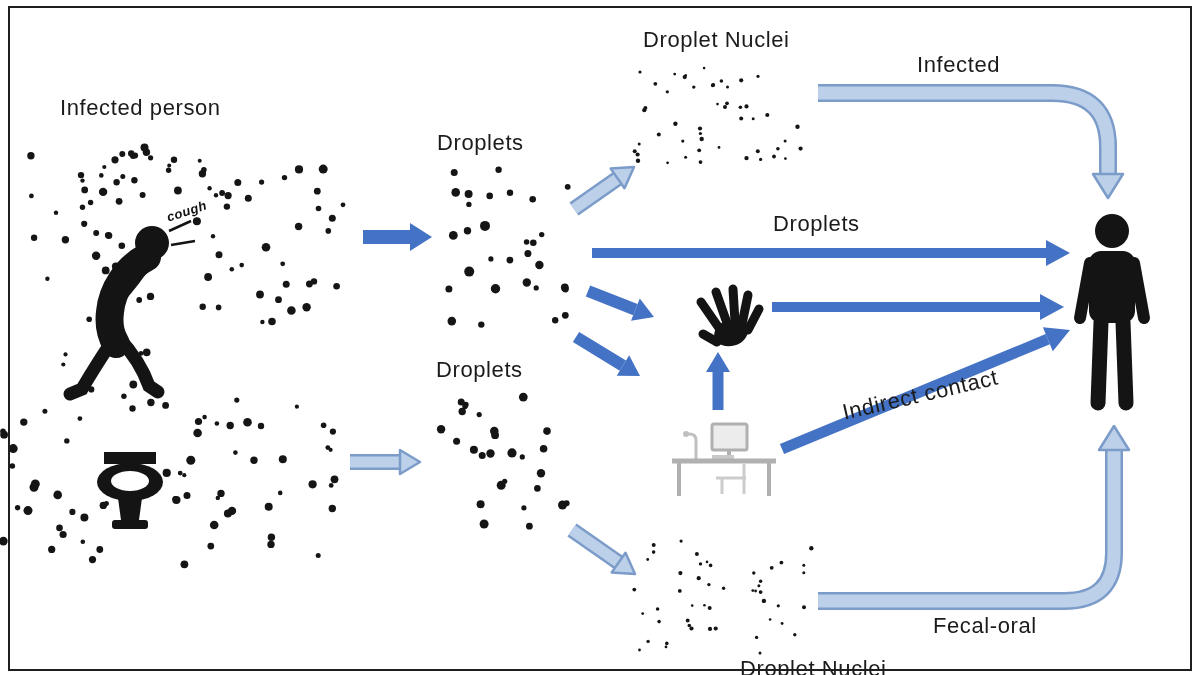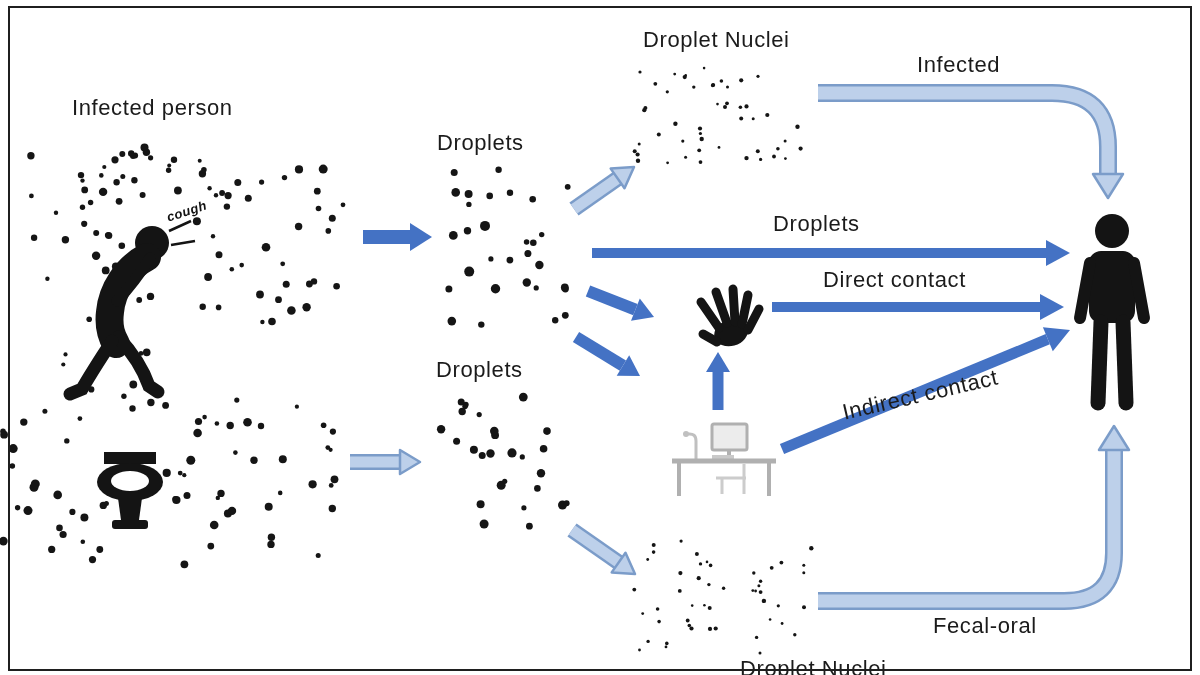--- a/index.html
+++ b/index.html
@@ -455,26 +455,25 @@
     <g id="fig-person">
       <circle cx="1112" cy="231" r="17" fill="#141414"></circle>
       <rect x="1089" y="251" width="46" height="72" rx="12" fill="#141414"></rect>
       <path d="M1090 263 L1080 318" stroke="#141414" stroke-width="12" stroke-linecap="round"></path>
       <path d="M1134 263 L1144 318" stroke="#141414" stroke-width="12" stroke-linecap="round"></path>
       <path d="M1101 322 L1098 403" stroke="#141414" stroke-width="15" stroke-linecap="round"></path>
       <path d="M1123 322 L1126 403" stroke="#141414" stroke-width="15" stroke-linecap="round"></path>
     </g>
   </svg>
 
-  <div class="lbl" style="left:72px;top:95px">Infected  person</div>
+  <div class="lbl" style="left:60px;top:95px">Infected  person</div>
   <div class="lbl" style="left:437px;top:130px">Droplets</div>
   <div class="lbl" style="left:436px;top:357px">Droplets</div>
   <div class="lbl" style="left:643px;top:27px">Droplet  Nuclei</div>
   <div class="lbl" style="left:917px;top:52px">Infected</div>
   <div class="lbl" style="left:773px;top:211px">Droplets</div>
-  <div class="lbl" style="left:823px;top:267px">Direct  contact</div>
   <div class="lbl rot-ind" style="left:843px;top:400px">Indirect  contact</div>
   <div class="lbl" style="left:933px;top:613px">Fecal-oral</div>
   <div class="lbl" style="left:740px;top:656px">Droplet Nuclei</div>
   <div class="cough" style="left:167px;top:210px">cough</div>
 
   <div class="frame"></div>
 </div>
 
 </body></html>

